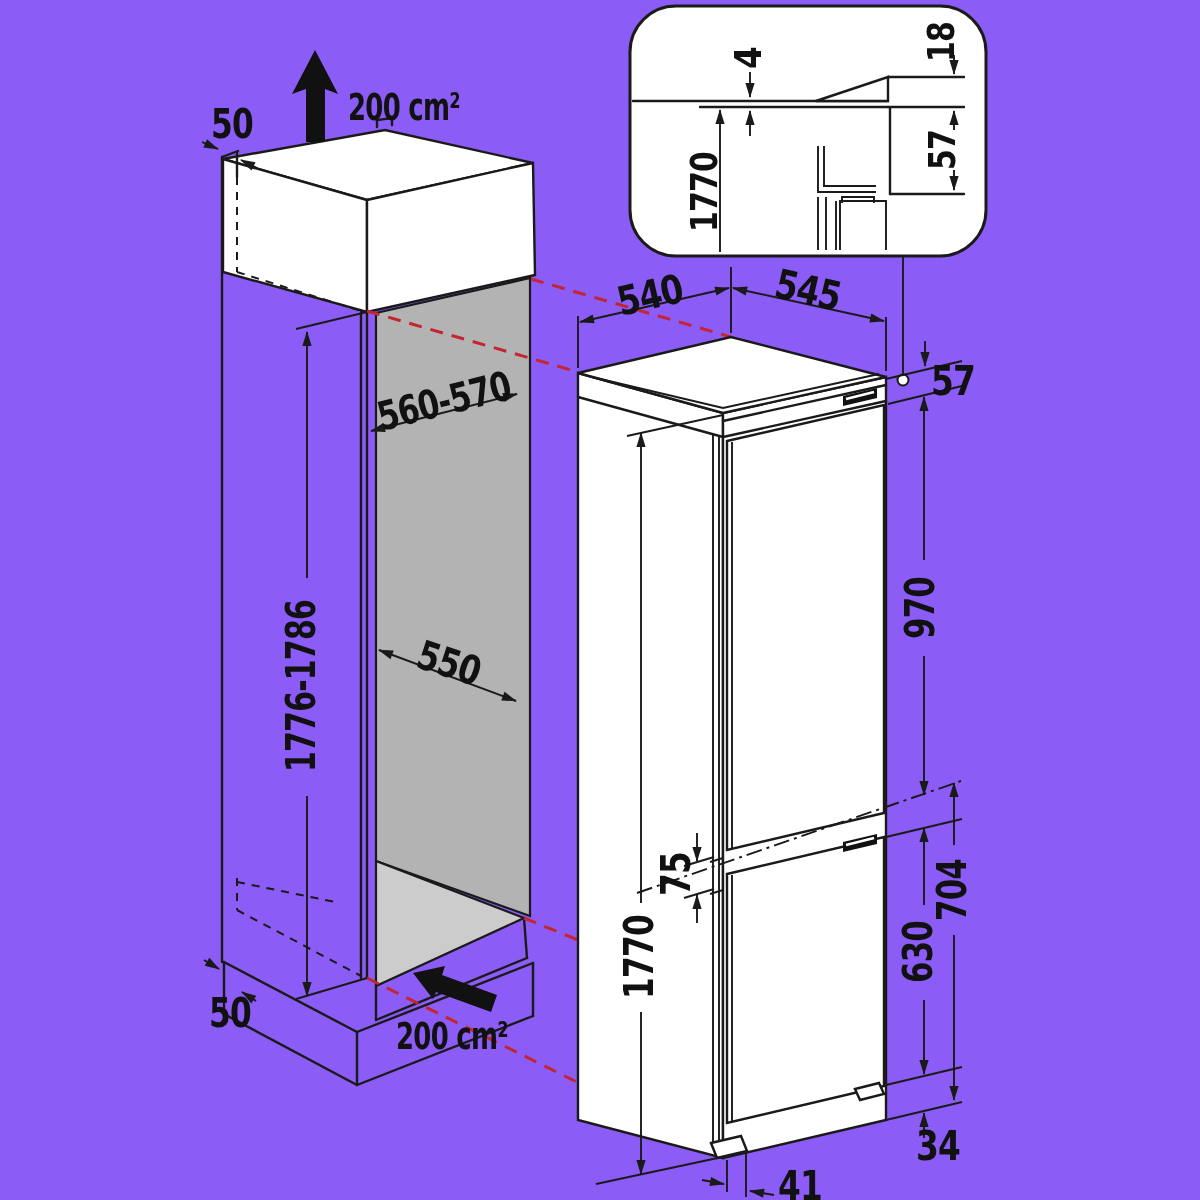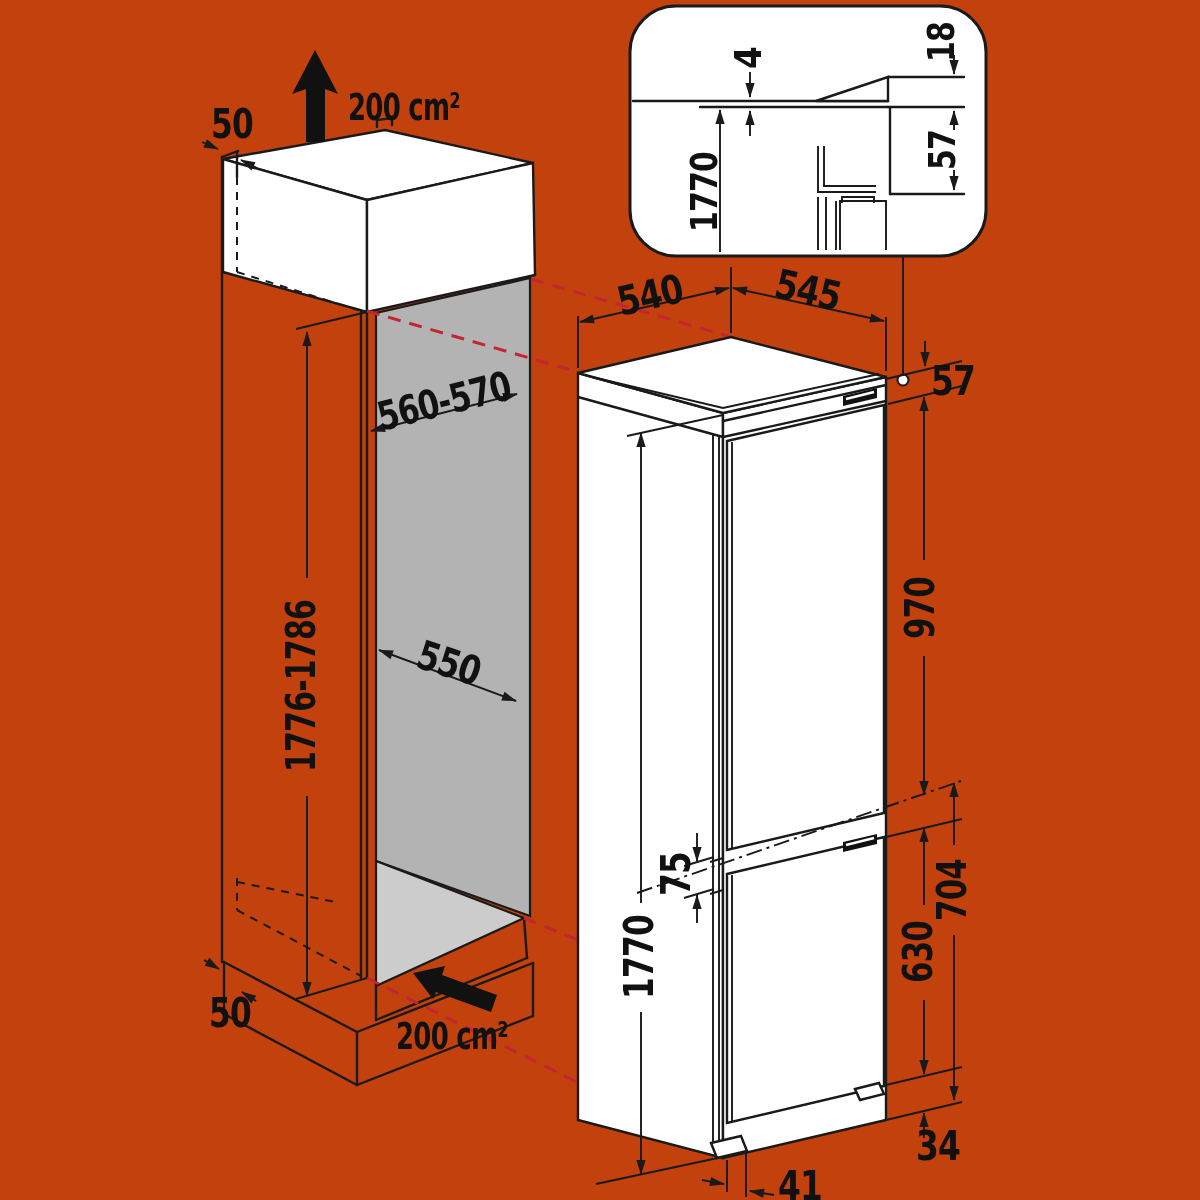--- a/index.html
+++ b/index.html
@@ -1,16 +1,16 @@
 <!DOCTYPE html>
 <html><head>
 <meta charset="utf-8">
 <style>
   html,body{margin:0;padding:0;background:#ffffff;}
-  #stage{width:1200px;height:1200px;position:relative;background:#c2410c;}
+  #stage{width:1200px;height:1200px;position:relative;background:#8b5cf6;}
   svg{display:block;}
   svg text{
     font-family:"DejaVu Sans","Liberation Sans",sans-serif;
     font-weight:bold;
     fill:#111;
     dominant-baseline:central;
     letter-spacing:-1px;
   }
   .ln{stroke:#1a1a1a;stroke-width:2.4;fill:none;stroke-linecap:round;}
   .lnf{stroke:#1a1a1a;stroke-width:2.4;fill:#ffffff;}

